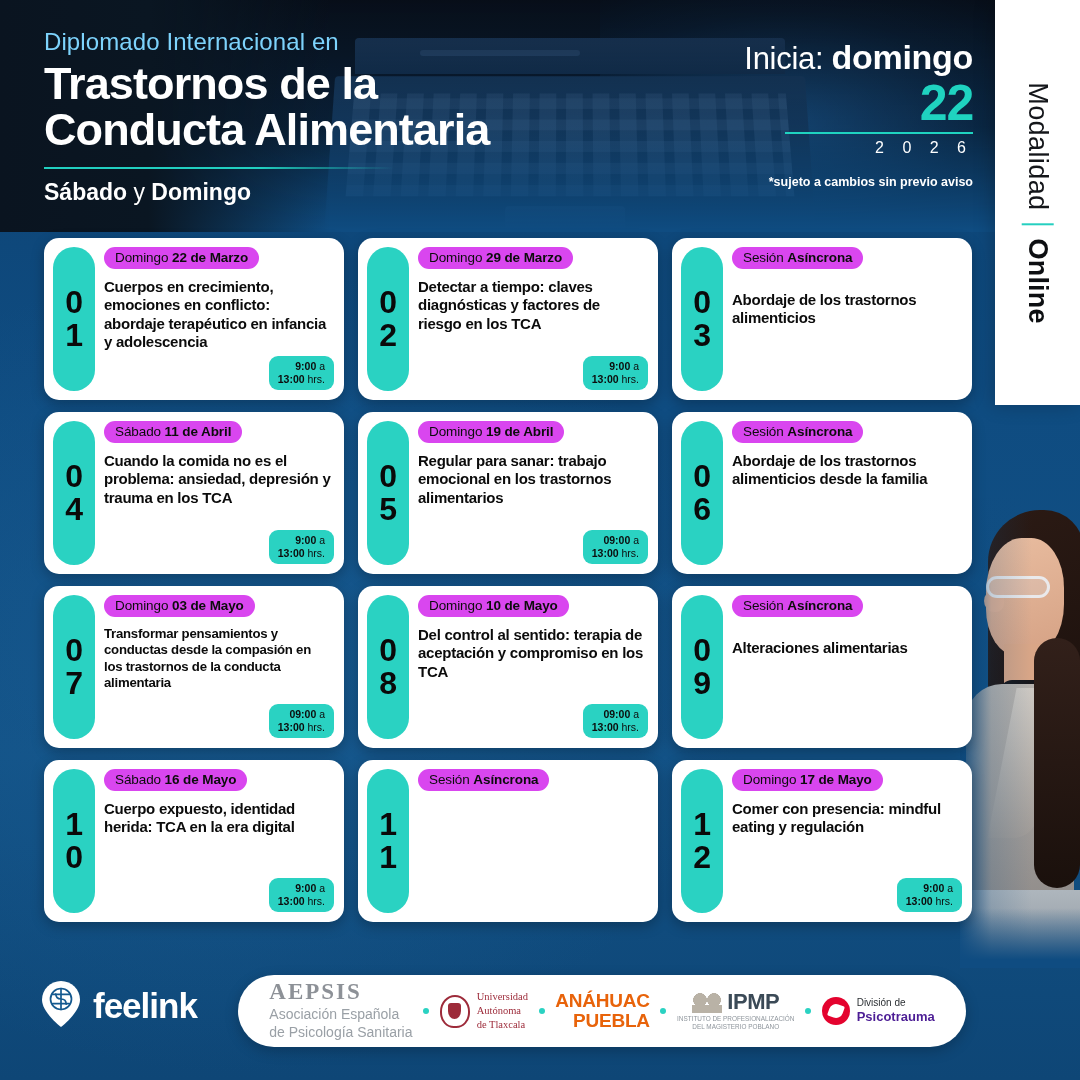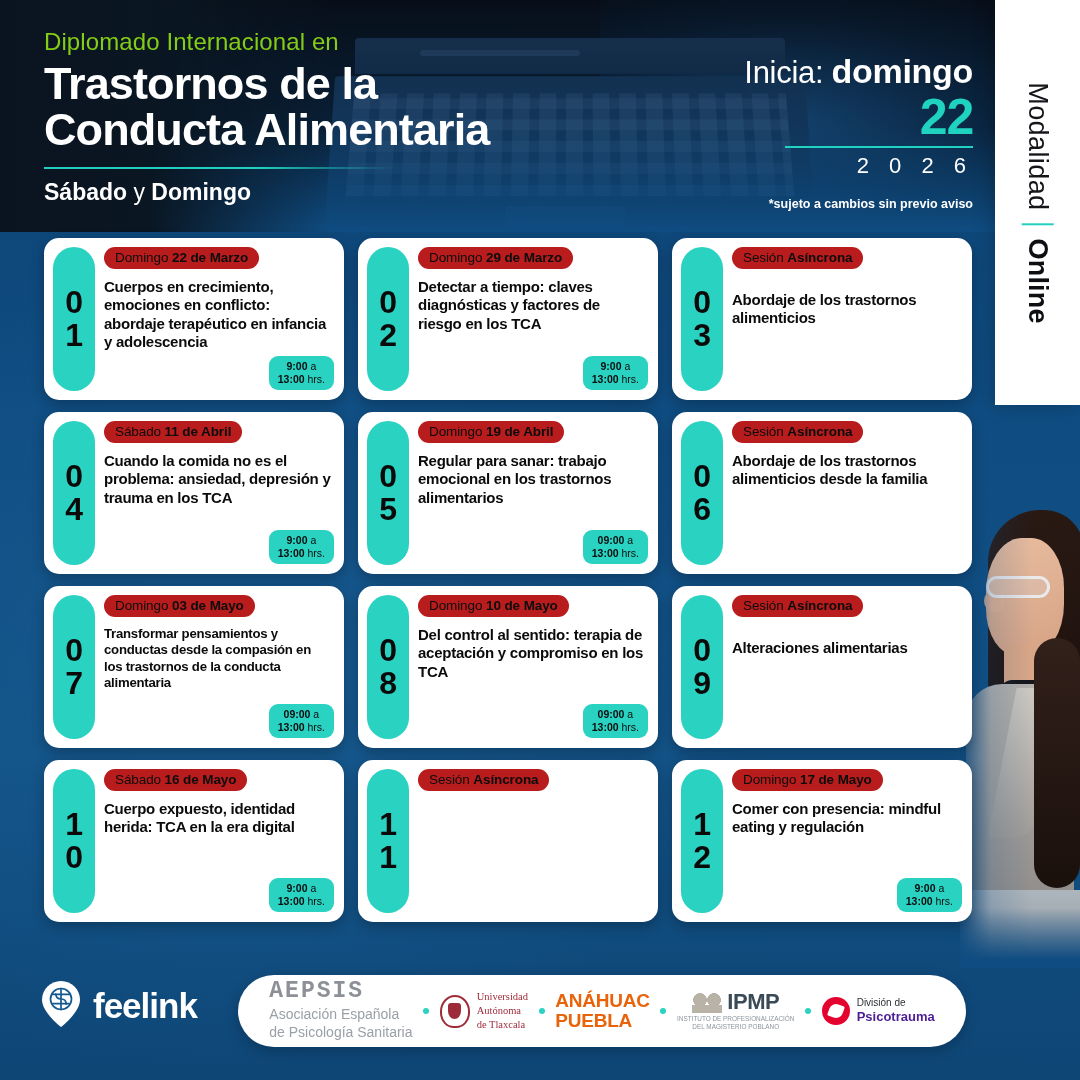--- a/index.html
+++ b/index.html
@@ -60,36 +60,36 @@
   .p-lapel{position:absolute;left:42px;top:190px;width:46px;height:150px;
     background:linear-gradient(180deg,#cdc8c2,#a09b97);transform:skewX(-11deg);border-radius:0 0 20px 0;}
   .p-desk{position:absolute;left:0;top:392px;width:120px;height:78px;
     background:linear-gradient(180deg,#aeb6bd,#8c949c);border-radius:14px 0 0 0;}
   .p-tint{position:absolute;inset:0;background:linear-gradient(90deg, rgba(15,76,129,.92) 0%, rgba(15,76,129,.18) 26%, rgba(15,76,129,0) 60%);}
   .p-btm{position:absolute;left:0;bottom:0;width:120px;height:60px;
     background:linear-gradient(180deg,rgba(15,76,129,0),#0f4c81 86%);}
 
   
   .head{position:absolute;left:44px;top:28px;width:600px;z-index:6;}
-  .kicker{font-size:24px;color:#84cc16;letter-spacing:.1px;font-weight:400;}
+  .kicker{font-size:24px;color:#7dd3fc;letter-spacing:.1px;font-weight:400;}
   .title{font-size:45px;line-height:1.03;font-weight:700;color:#ffffff;margin-top:5px;letter-spacing:-.9px;}
   .title-rule{width:350px;height:2px;margin:13px 0 10px;
     background:linear-gradient(90deg,#21cfc0 0%,#21cfc0 62%,rgba(33,207,192,0) 100%);}
   .days{font-size:23px;color:#ffffff;font-weight:400;}
   .days b{font-weight:700;}
 
-  .datebox{position:absolute;right:107px;top:52px;width:300px;text-align:right;z-index:6;}
+  .datebox{position:absolute;right:107px;top:38px;width:300px;text-align:right;z-index:6;}
   .d-line1{font-size:31px;color:#ffffff;font-weight:400;letter-spacing:-.3px;}
   .d-line1 b{font-weight:700;font-size:34px;}
   .d-line2{margin-top:1px;display:flex;align-items:flex-end;justify-content:flex-end;gap:18px;}
   .d-num{font-size:50px;font-weight:700;color:#1fd3c0;letter-spacing:-1.2px;line-height:1;}
   .d-mon{font-size:31px;color:#ffffff;font-weight:400;}
   .d-mon b{font-weight:700;font-size:34px;}
   .d-rule{width:188px;height:2px;background:#1fd3c0;margin:4px 0 0 auto;}
-  .d-year{font-size:22px;color:#ffffff;letter-spacing:7px;margin-top:5px;font-weight:400;}
+  .d-year{font-size:16px;color:#ffffff;letter-spacing:7px;margin-top:5px;font-weight:400;}
   .d-note{font-size:12.5px;color:#ffffff;margin-top:18px;font-weight:700;}
 
   
   .modal-panel{position:absolute;right:0;top:0;width:85px;height:405px;background:#ffffff;z-index:7;
     box-shadow:-2px 0 18px rgba(0,0,0,.22);}
   .modal-inner{position:absolute;left:0;top:0;width:85px;height:405px;
     display:flex;align-items:center;justify-content:center;}
   .modal-rot{transform:rotate(90deg);white-space:nowrap;display:flex;align-items:center;gap:13px;}
   .m-word{font-size:27px;color:#14161a;font-weight:400;letter-spacing:.4px;}
   .m-bar{width:2px;height:32px;background:#25cfc0;}
@@ -98,47 +98,47 @@
   
   .grid{position:absolute;left:44px;top:238px;width:924px;
     display:grid;grid-template-columns:repeat(3,300px);gap:12px 14px;z-index:5;}
   .card{position:relative;height:162px;background:#ffffff;border-radius:15px;
     box-shadow:0 4px 13px rgba(0,0,0,.26);padding:9px 10px 9px 9px;
     display:flex;gap:9px;}
   .numpill{flex:0 0 42px;height:144px;background:#2AD2C2;border-radius:21px;
     display:flex;flex-direction:column;align-items:center;justify-content:center;
     color:#0a0a0a;font-weight:700;font-size:32px;line-height:1.03;letter-spacing:-.5px;}
   .cbody{flex:1;position:relative;min-width:0;}
-  .datebadge{background:#b91c1c;border-radius:11px;padding:3px 11px 4px;
+  .datebadge{background:#d946ef;border-radius:11px;padding:3px 11px 4px;
     font-size:13.5px;color:#0c0c0c;font-weight:400;display:inline-block;letter-spacing:-.1px;}
   .datebadge b{font-weight:700;}
   .ctitle{margin-top:9px;font-size:15px;line-height:1.22;color:#0b0b0b;font-weight:700;
     letter-spacing:-.25px;padding-right:2px;}
   .ctitle.sm{font-size:13.2px;line-height:1.24;}
   .ctitle.mid{margin-top:22px;}
   .timebadge{position:absolute;right:0;bottom:1px;background:#2AD2C2;border-radius:9px;
-    padding:4px 9px;text-align:center;font-size:10.5px;color:#0c0c0c;line-height:1.22;font-weight:400;}
+    padding:4px 9px;text-align:right;font-size:10.5px;color:#0c0c0c;line-height:1.22;font-weight:400;}
   .timebadge b{font-weight:700;}
 
   
   .brand{position:absolute;left:40px;bottom:48px;display:flex;align-items:center;gap:11px;z-index:6;}
   .brand-name{font-size:35px;color:#ffffff;font-weight:700;letter-spacing:-1px;}
 
   .logobar{position:absolute;left:238px;bottom:33px;width:728px;height:72px;background:#ffffff;
     border-radius:36px;display:flex;align-items:center;justify-content:space-around;
     padding:0 26px;z-index:6;box-shadow:0 4px 14px rgba(0,0,0,.22);}
   .lg{display:flex;align-items:center;gap:7px;}
   .dot{width:6px;height:6px;border-radius:50%;background:#2AD2C2;flex:0 0 6px;}
-  .aep-t{font-family:Liberation Mono, monospace;font-size:23px;font-weight:700;color:#8d9197;letter-spacing:2px;line-height:1;}
+  .aep-t{font-family:Liberation Serif, serif;font-size:23px;font-weight:700;color:#8d9197;letter-spacing:2px;line-height:1;}
   .aep-s{font-size:14px;color:#9aa0a6;line-height:1.28;margin-top:3px;}
   .crest{width:30px;height:33px;border-radius:50% 50% 46% 46%;border:2px solid #9d2b3a;
     display:flex;align-items:center;justify-content:center;}
   .crest-in{width:13px;height:16px;background:#9d2b3a;border-radius:3px 3px 50% 50%;}
   .uat-t{font-family:"Liberation Serif",serif;font-size:10.5px;color:#9d2b3a;line-height:1.34;}
-  .anah{font-size:19px;font-weight:700;color:#E8630A;line-height:1.06;letter-spacing:-.2px;text-align:left;}
+  .anah{font-size:19px;font-weight:700;color:#E8630A;line-height:1.06;letter-spacing:-.2px;text-align:right;}
   .ipmp-m{width:30px;height:22px;background:#b9b2a6;
     -webkit-mask:radial-gradient(circle 7px at 8px 9px,#000 98%,transparent 100%),radial-gradient(circle 7px at 22px 9px,#000 98%,transparent 100%),linear-gradient(#000,#000) 0 14px/30px 8px no-repeat;
     mask:radial-gradient(circle 7px at 8px 9px,#000 98%,transparent 100%),radial-gradient(circle 7px at 22px 9px,#000 98%,transparent 100%),linear-gradient(#000,#000) 0 14px/30px 8px no-repeat;}
   .ipmp-t{font-size:22px;font-weight:700;color:#3b4a57;letter-spacing:-.5px;line-height:1;}
   .ipmp-s{font-size:6.4px;color:#8d949b;line-height:1.3;margin-top:2px;text-align:center;}
   .psi-c{width:28px;height:28px;border-radius:50%;background:#E4032E;
     display:flex;align-items:center;justify-content:center;}
   .psi-in{width:14px;height:14px;background:#fff;border-radius:50% 12% 50% 12%;transform:rotate(20deg);}
   .psi-t1{font-size:10px;color:#2b2f33;line-height:1.2;}
   .psi-t2{font-size:13px;color:#4c1d95;font-weight:700;line-height:1.2;}

